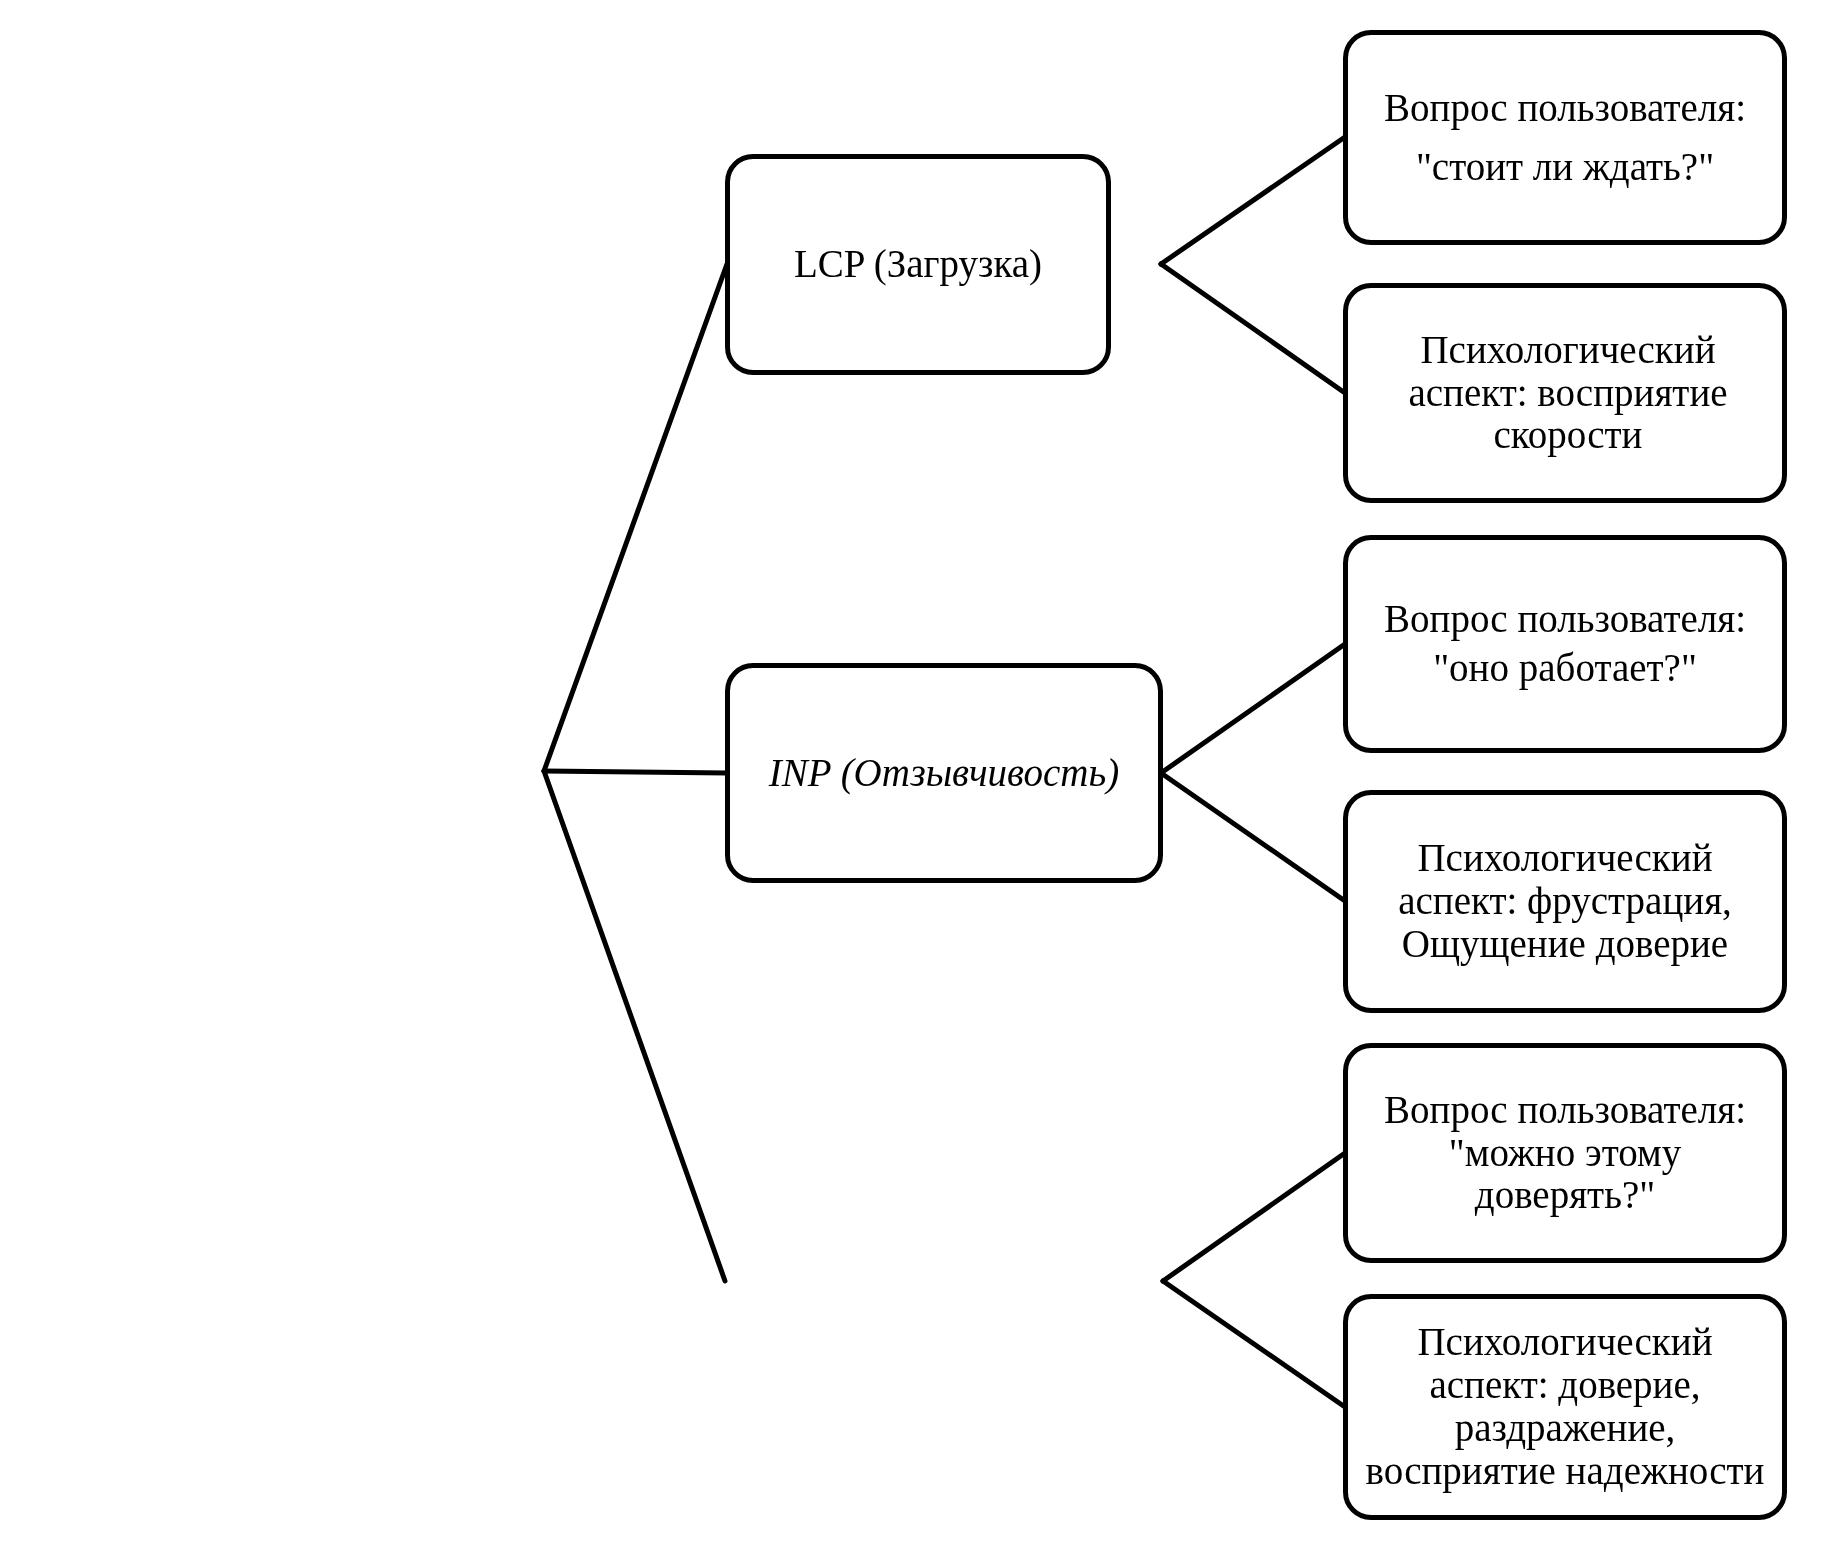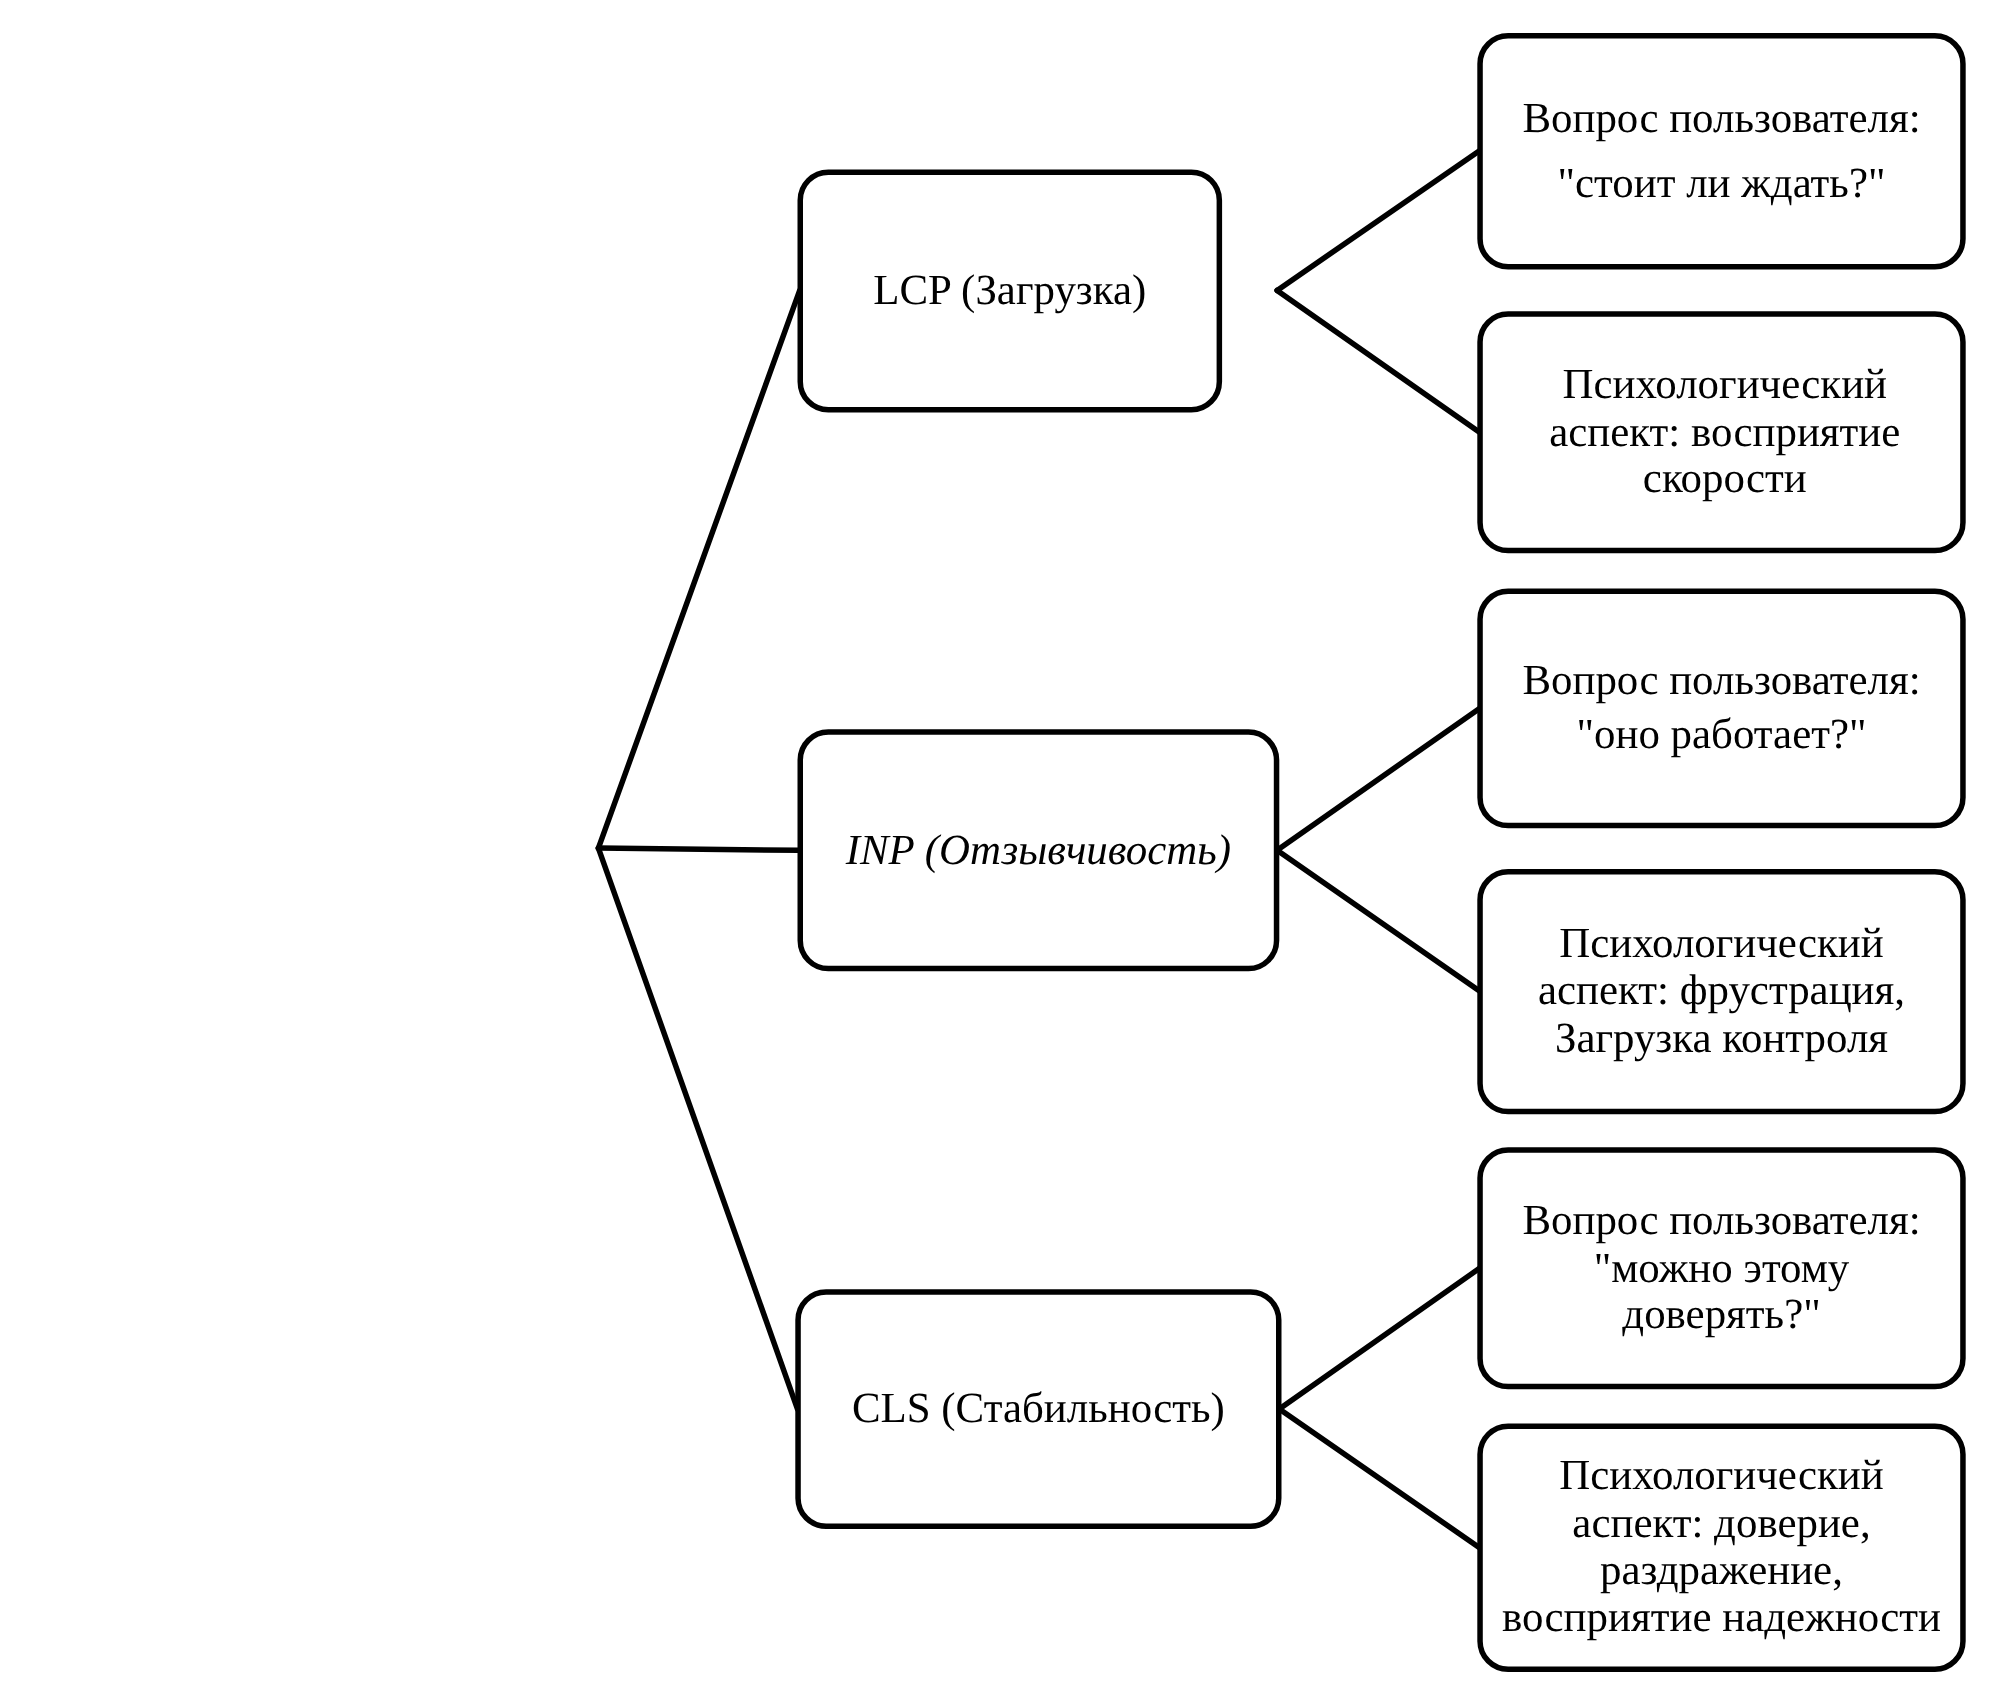--- a/index.html
+++ b/index.html
@@ -66,36 +66,33 @@
     <line x1="1163" y1="1281" x2="1345" y2="1407" stroke="#000000" stroke-width="5" stroke-linecap="round"></line>
   </svg>
 
 
   <div class="node node-lcp">
     <span>LCP (Загрузка)</span>
   </div>
   <div class="node node-inp">
     <span>INP (Отзывчивость)</span>
   </div>
-  <div class="node node-cls">
-    <span>CLS (Стабильность)</span>
-  </div>
 
   <div class="node leaf leaf-q-lcp">
     <span>Вопрос пользователя: "стоит ли ждать?"</span>
   </div>
   <div class="node leaf leaf-a-lcp">
     <span>Психологический аспект: восприятие скорости</span>
   </div>
 
   <div class="node leaf leaf-q-inp">
     <span>Вопрос пользователя: "оно работает?"</span>
   </div>
   <div class="node leaf leaf-a-inp">
-    <span>Психологический аспект: фрустрация, Загрузка контроля</span>
+    <span>Психологический аспект: фрустрация, Ощущение доверие</span>
   </div>
 
   <div class="node leaf leaf-q-cls">
     <span>Вопрос пользователя: "можно этому доверять?"</span>
   </div>
   <div class="node leaf leaf-a-cls">
     <span>Психологический аспект: доверие, раздражение, восприятие надежности</span>
   </div>
 
 </div>

